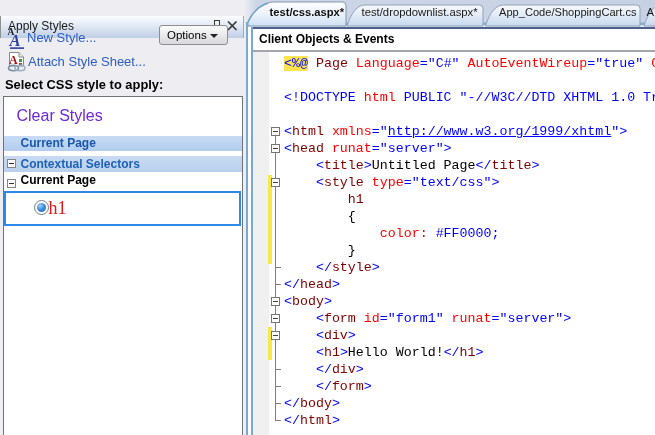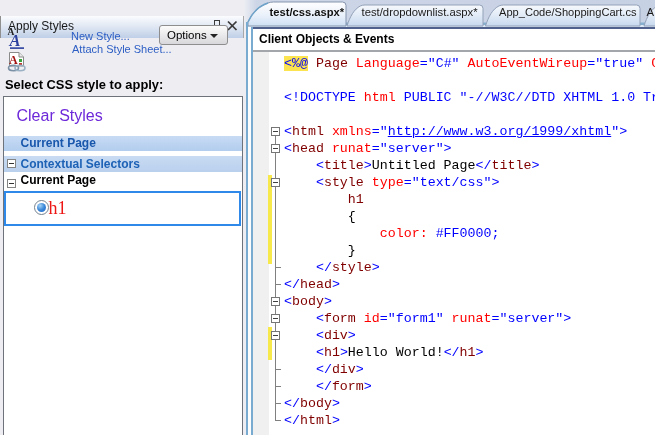--- a/index.html
+++ b/index.html
@@ -3,21 +3,21 @@
 <meta charset="utf-8">
 <style>
 html,body{margin:0;padding:0;}
 body{width:655px;height:435px;position:relative;overflow:hidden;background:#EEEDF2;font-family:"Liberation Sans",sans-serif;}
 .abs{position:absolute;}
 
 #titlebar{left:0;top:16px;width:244px;height:22px;border-left:1px solid #909090;border-right:1px solid #A8A8A8;box-sizing:border-box;background:linear-gradient(#FBFCFE,#E2E9F4 45%,#BFCFE7);}
 #titlebar .t{position:absolute;left:7px;top:3px;font-size:12px;color:#1a1a1a;}
 .tbicon{position:absolute;top:0;}
 
-.link{font-size:11px;color:#2C5EC4;margin-left:44px;}
+.link{font-size:13px;color:#2C5EC4;}
 #lbl{left:5px;top:77px;font-size:12.9px;font-weight:bold;color:#000;}
 #listbox{left:2.5px;top:95.5px;width:240px;height:341px;background:#fff;border:1px solid #6E737B;box-sizing:border-box;}
 .row{position:absolute;left:0;width:100%;box-sizing:border-box;}
 #bar1{top:39.5px;height:15px;background:linear-gradient(#C8DBF4,#B2CDEE);}
 #bar1 span{position:absolute;left:17px;top:0px;font-size:12px;font-weight:bold;color:#1957AC;}
 #bar2{top:59.5px;height:16px;background:linear-gradient(#C9DBF3,#B9D0ED);}
 #bar2 span{position:absolute;left:17px;top:1px;font-size:12px;font-weight:bold;color:#1E62B6;}
 #row3 span{position:absolute;left:17px;top:1px;font-size:12px;font-weight:bold;color:#000;}
 .exp{position:absolute;width:9px;height:9px;background:#fff;border:1px solid #848484;box-sizing:border-box;}
 .exp::after{content:"";position:absolute;left:1px;top:3px;width:5px;height:1px;background:#333;}
@@ -85,21 +85,21 @@
   </div>
 <svg class="abs" style="left:7px;top:51px" width="20" height="21">
   <path d="M2.5 1.5 L12 1.5 L16.5 6 L16.5 15 L2.5 15 Z" fill="#fff" stroke="#8A8A8A"></path>
   <path d="M12 1.5 L12 6 L16.5 6" fill="#E8E8E8" stroke="#8A8A8A"></path>
   <text x="2" y="13" font-family="Liberation Serif" font-size="12" font-weight="bold" fill="#A11212">A</text>
   <rect x="12" y="8" width="3" height="3" fill="#3AA13A"></rect>
   <rect x="12" y="12" width="3" height="2" fill="#C03A2E"></rect>
   <ellipse cx="6.5" cy="17" rx="5" ry="2.7" fill="none" stroke="#7B8FA5" stroke-width="1.6"></ellipse>
   <ellipse cx="13" cy="17" rx="5" ry="2.7" fill="none" stroke="#9AB0C4" stroke-width="1.6"></ellipse>
 </svg>
-<span class="abs link" style="left:28px;top:43px">Attach Style Sheet...</span>
+<span class="abs link" style="left:28px;top:54px">Attach Style Sheet...</span>
 <span class="abs" id="lbl">Select CSS style to apply:</span>
 <div class="abs" id="listbox">
   <span class="abs" style="left:13px;top:10.5px;font-size:16px;color:#6d28d9;">Clear Styles</span>
   <div class="row" id="bar1">
       <span>Current Page</span>
     </div>
   <div class="row" id="bar2">
       <span>Contextual Selectors</span>
       <span class="exp" style="left:3px;top:3px"></span>
     </div>

